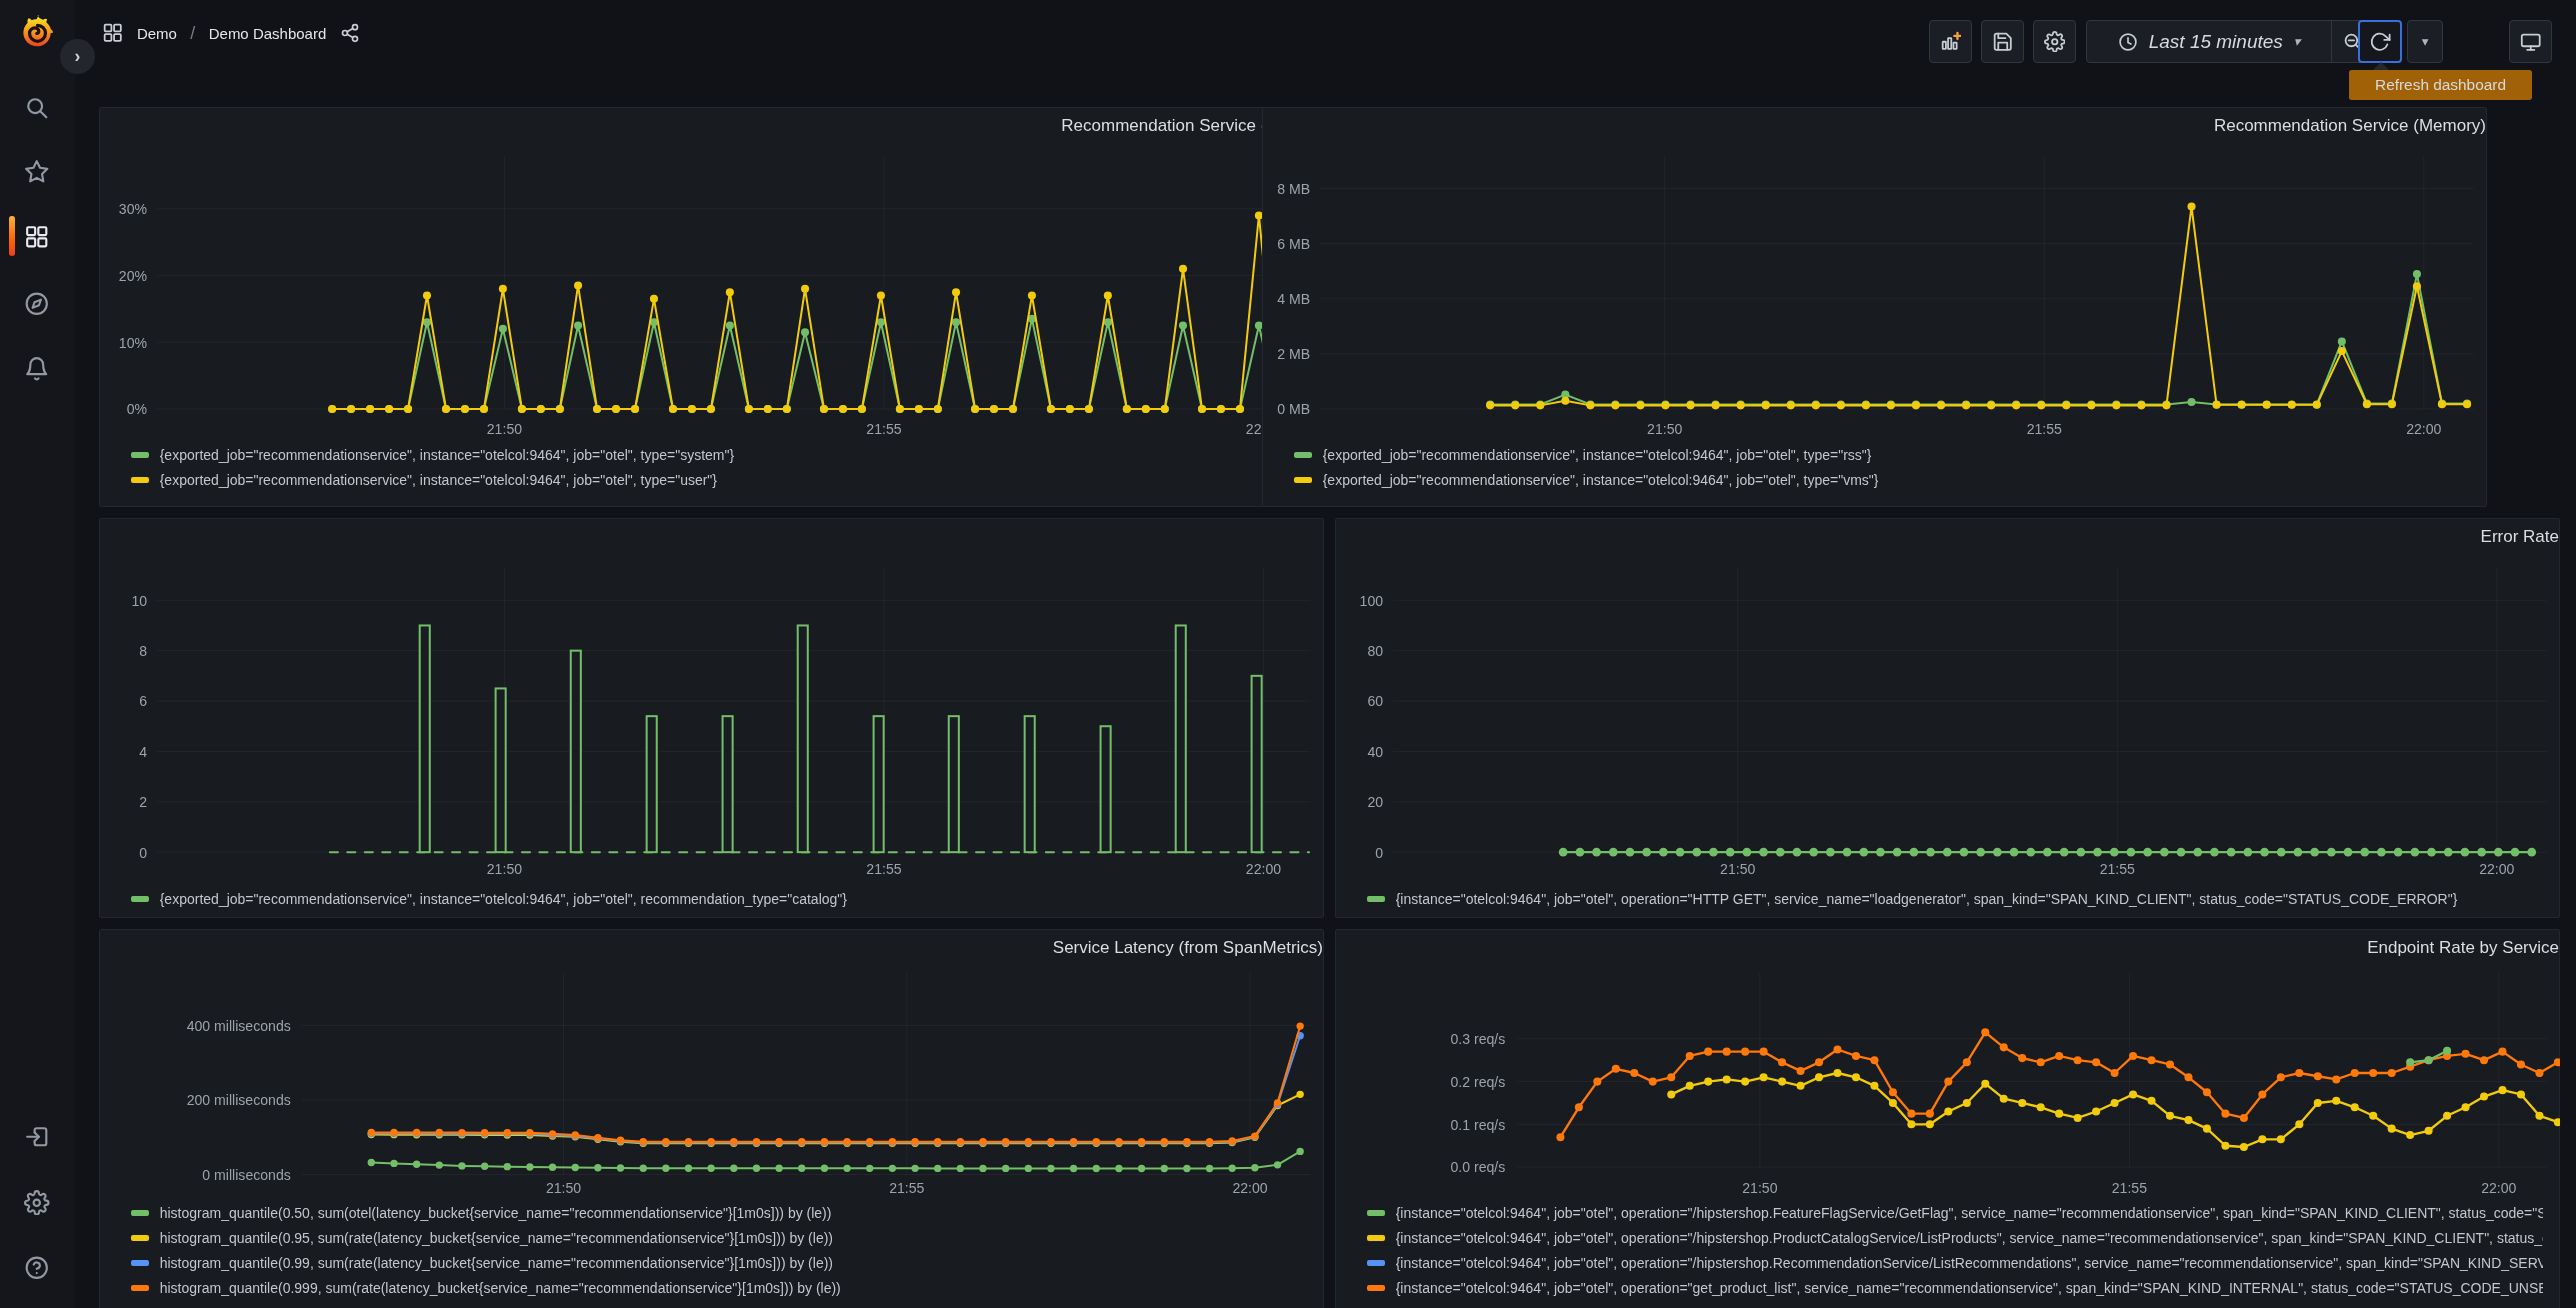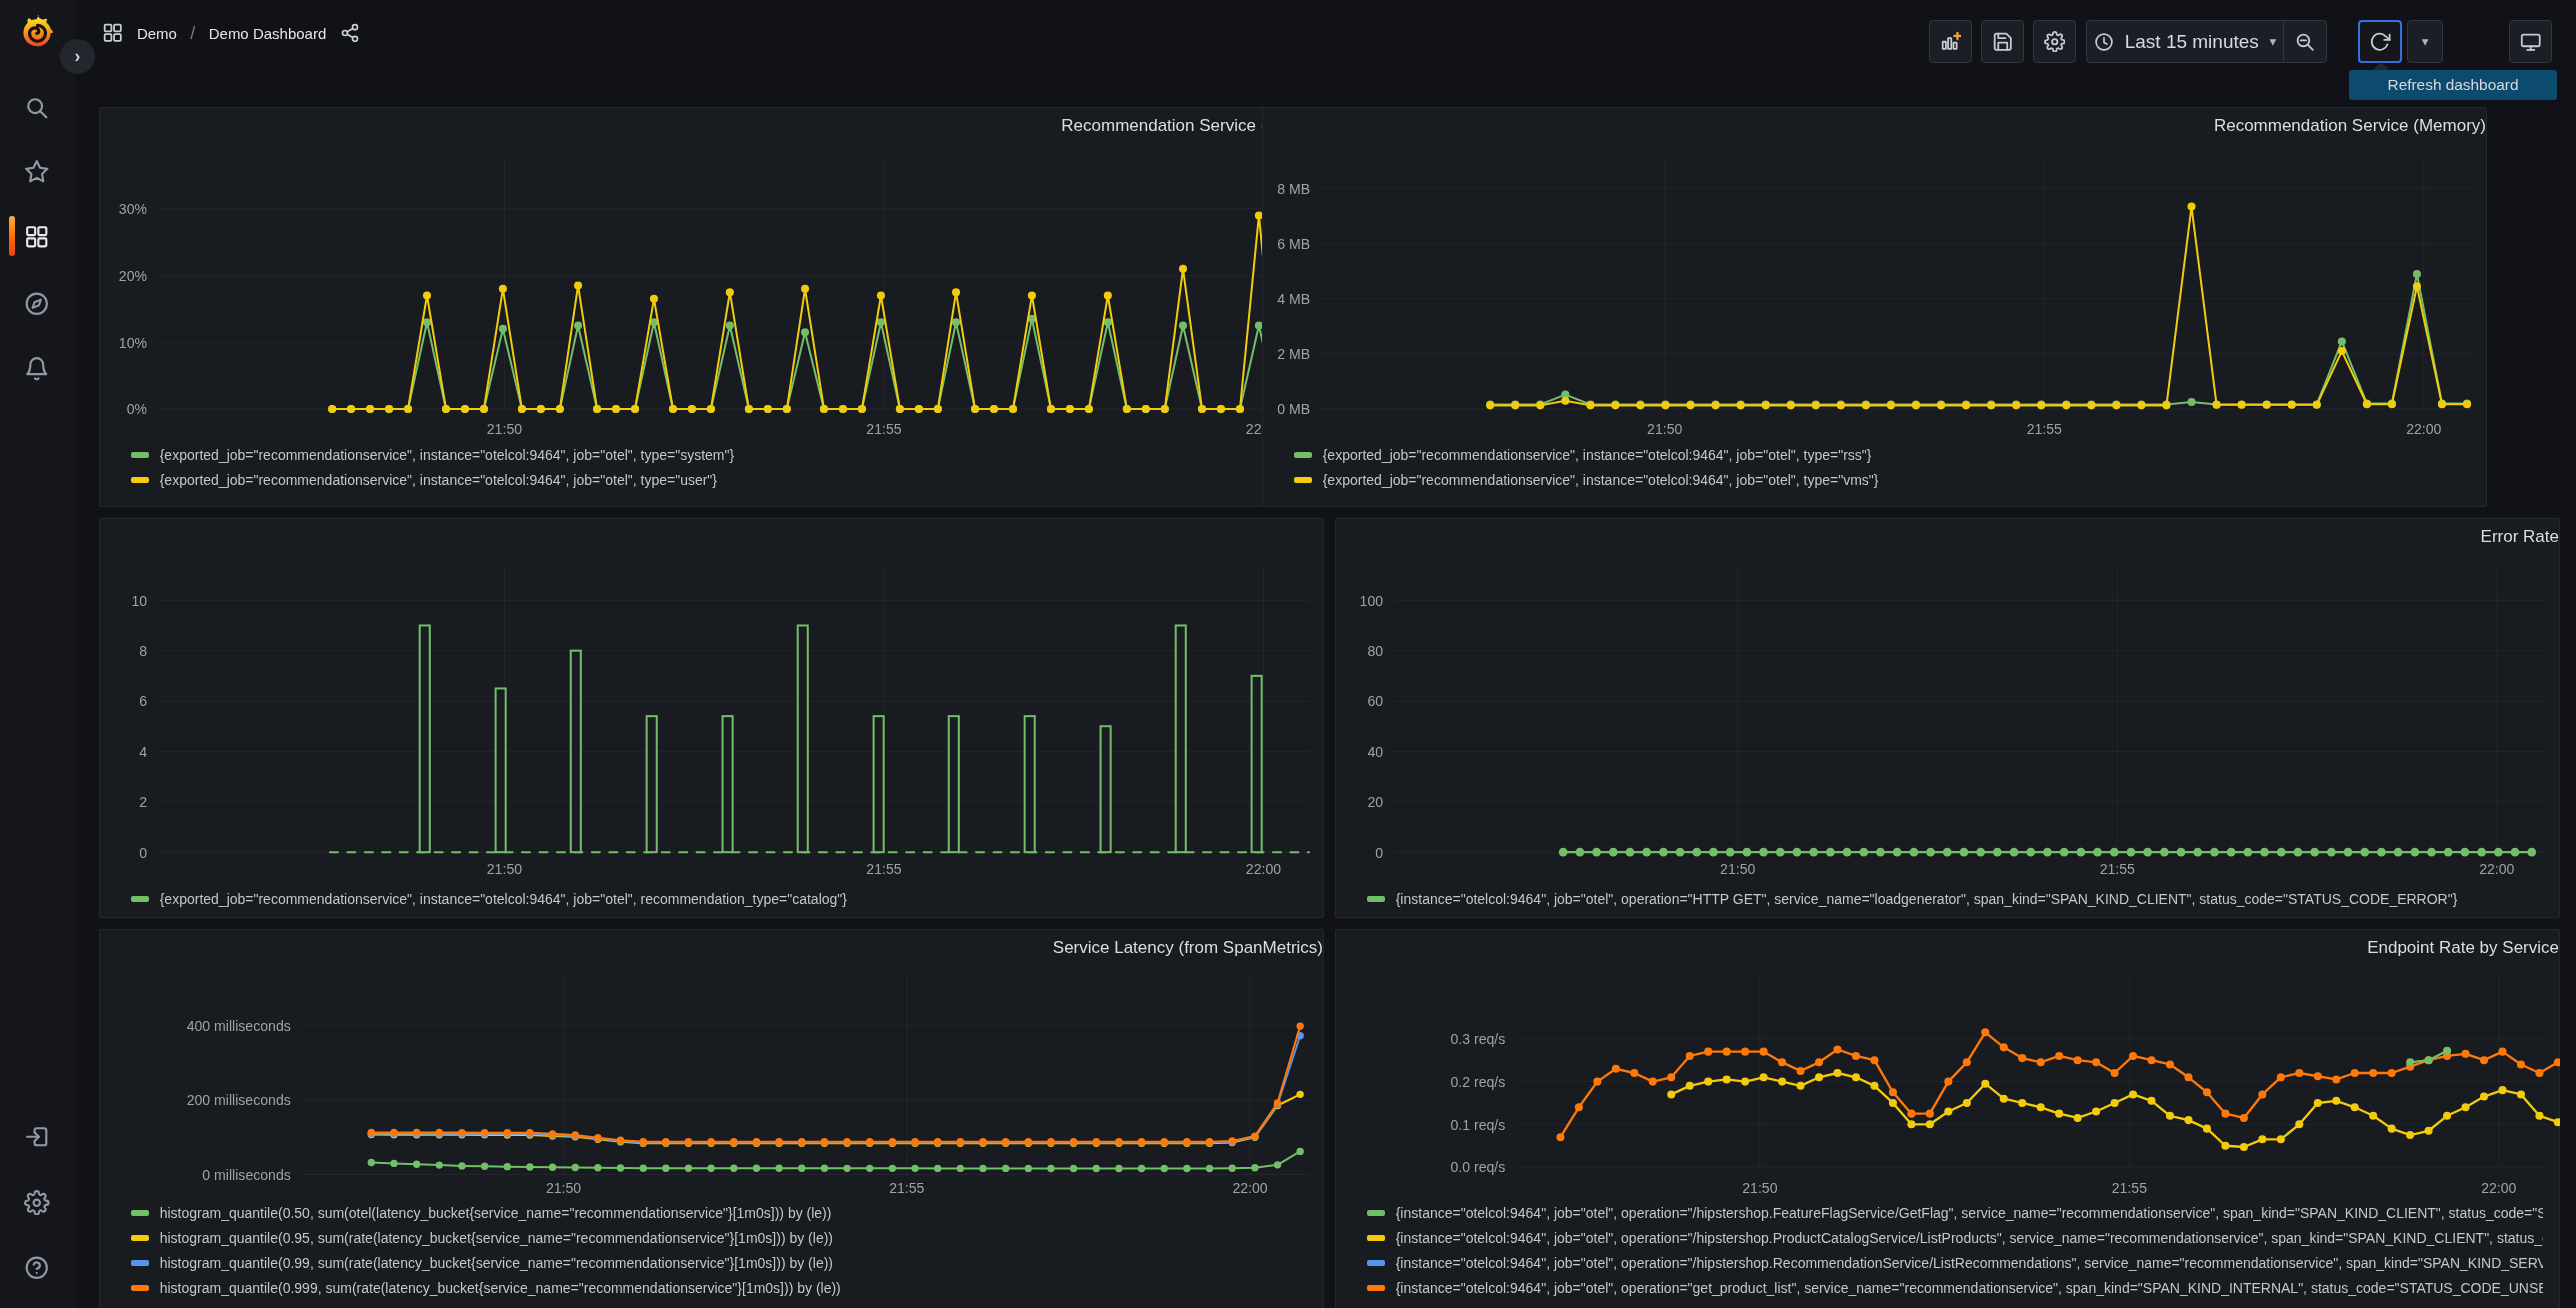--- a/index.html
+++ b/index.html
@@ -18,28 +18,28 @@
   
   #breadcrumb{position:absolute;left:102px;top:0;height:66px;display:flex;align-items:center;gap:13.4px;}
   #breadcrumb svg{width:21.5px;height:21.5px;stroke:#c9cdd4;fill:none;stroke-width:2;stroke-linecap:round;stroke-linejoin:round;}
   .crumb{font-size:15px;color:#e4e6ea;}
   .crumb-sep{font-size:18px;color:#767b84;}
   .tb{position:absolute;top:20px;height:43px;background:#1b1e25;border:0.7px solid #33363f;border-radius:4px;
       box-sizing:border-box;display:flex;align-items:center;justify-content:center;}
   .tb svg{width:21.5px;height:21.5px;stroke:#c7ccd3;fill:none;stroke-width:2;stroke-linecap:round;stroke-linejoin:round;}
   #grp-time{position:absolute;top:20px;height:43px;background:#1b1e25;border:0.7px solid #33363f;border-radius:4px;
             box-sizing:border-box;display:flex;align-items:stretch;}
-  #time-picker{display:flex;align-items:center;gap:10.7px;padding:0 7px;}
+  #time-picker{display:flex;align-items:center;gap:10.7px;padding:0 31px;font-style:italic;}
   #time-picker svg{width:20px;height:20px;stroke:#c7ccd3;fill:none;stroke-width:2;stroke-linecap:round;stroke-linejoin:round;}
   #time-label{font-size:19px;color:#d6d9de;white-space:nowrap;}
   #grp-time .divider{width:0.7px;background:#33363f;}
   #zoom-out-btn{width:42px;display:flex;align-items:center;justify-content:center;}
   #zoom-out-btn svg{width:21.5px;height:21.5px;stroke:#c7ccd3;fill:none;stroke-width:2;stroke-linecap:round;stroke-linejoin:round;}
   #refresh-btn{border:2px solid #3871de;background:#15171d;}
-  #tooltip{position:absolute;left:2349px;top:70px;width:208px;height:29.5px;background:#0c4a6e;border-radius:2.7px;
+  #tooltip{position:absolute;left:2349px;top:70px;width:183px;height:29.5px;background:#a16207;border-radius:2.7px;
            display:flex;align-items:center;justify-content:center;font-size:15.4px;color:#d8dade;z-index:9;}
   #tooltip-arrow{position:absolute;left:2373px;top:62px;width:0;height:0;z-index:9;
                  border-left:8px solid transparent;border-right:8px solid transparent;border-bottom:8px solid #26282f;}
   .caret{font-size:13.4px;color:#aeb4bd;}
   
   .panel{position:absolute;width:1225px;height:400px;background:#181b1f;border:0.7px solid #25272e;border-radius:2px;box-sizing:border-box;}
   .panel-title{position:absolute;left:0;right:0;top:8px;text-align:right;font-size:17px;font-weight:500;color:#dcdee3;}
   .chart{position:absolute;left:0;top:0;right:0;bottom:0;}
   .legend{position:absolute;left:31px;right:16px;}
   .lrow{height:25px;display:flex;align-items:center;overflow:hidden;}

